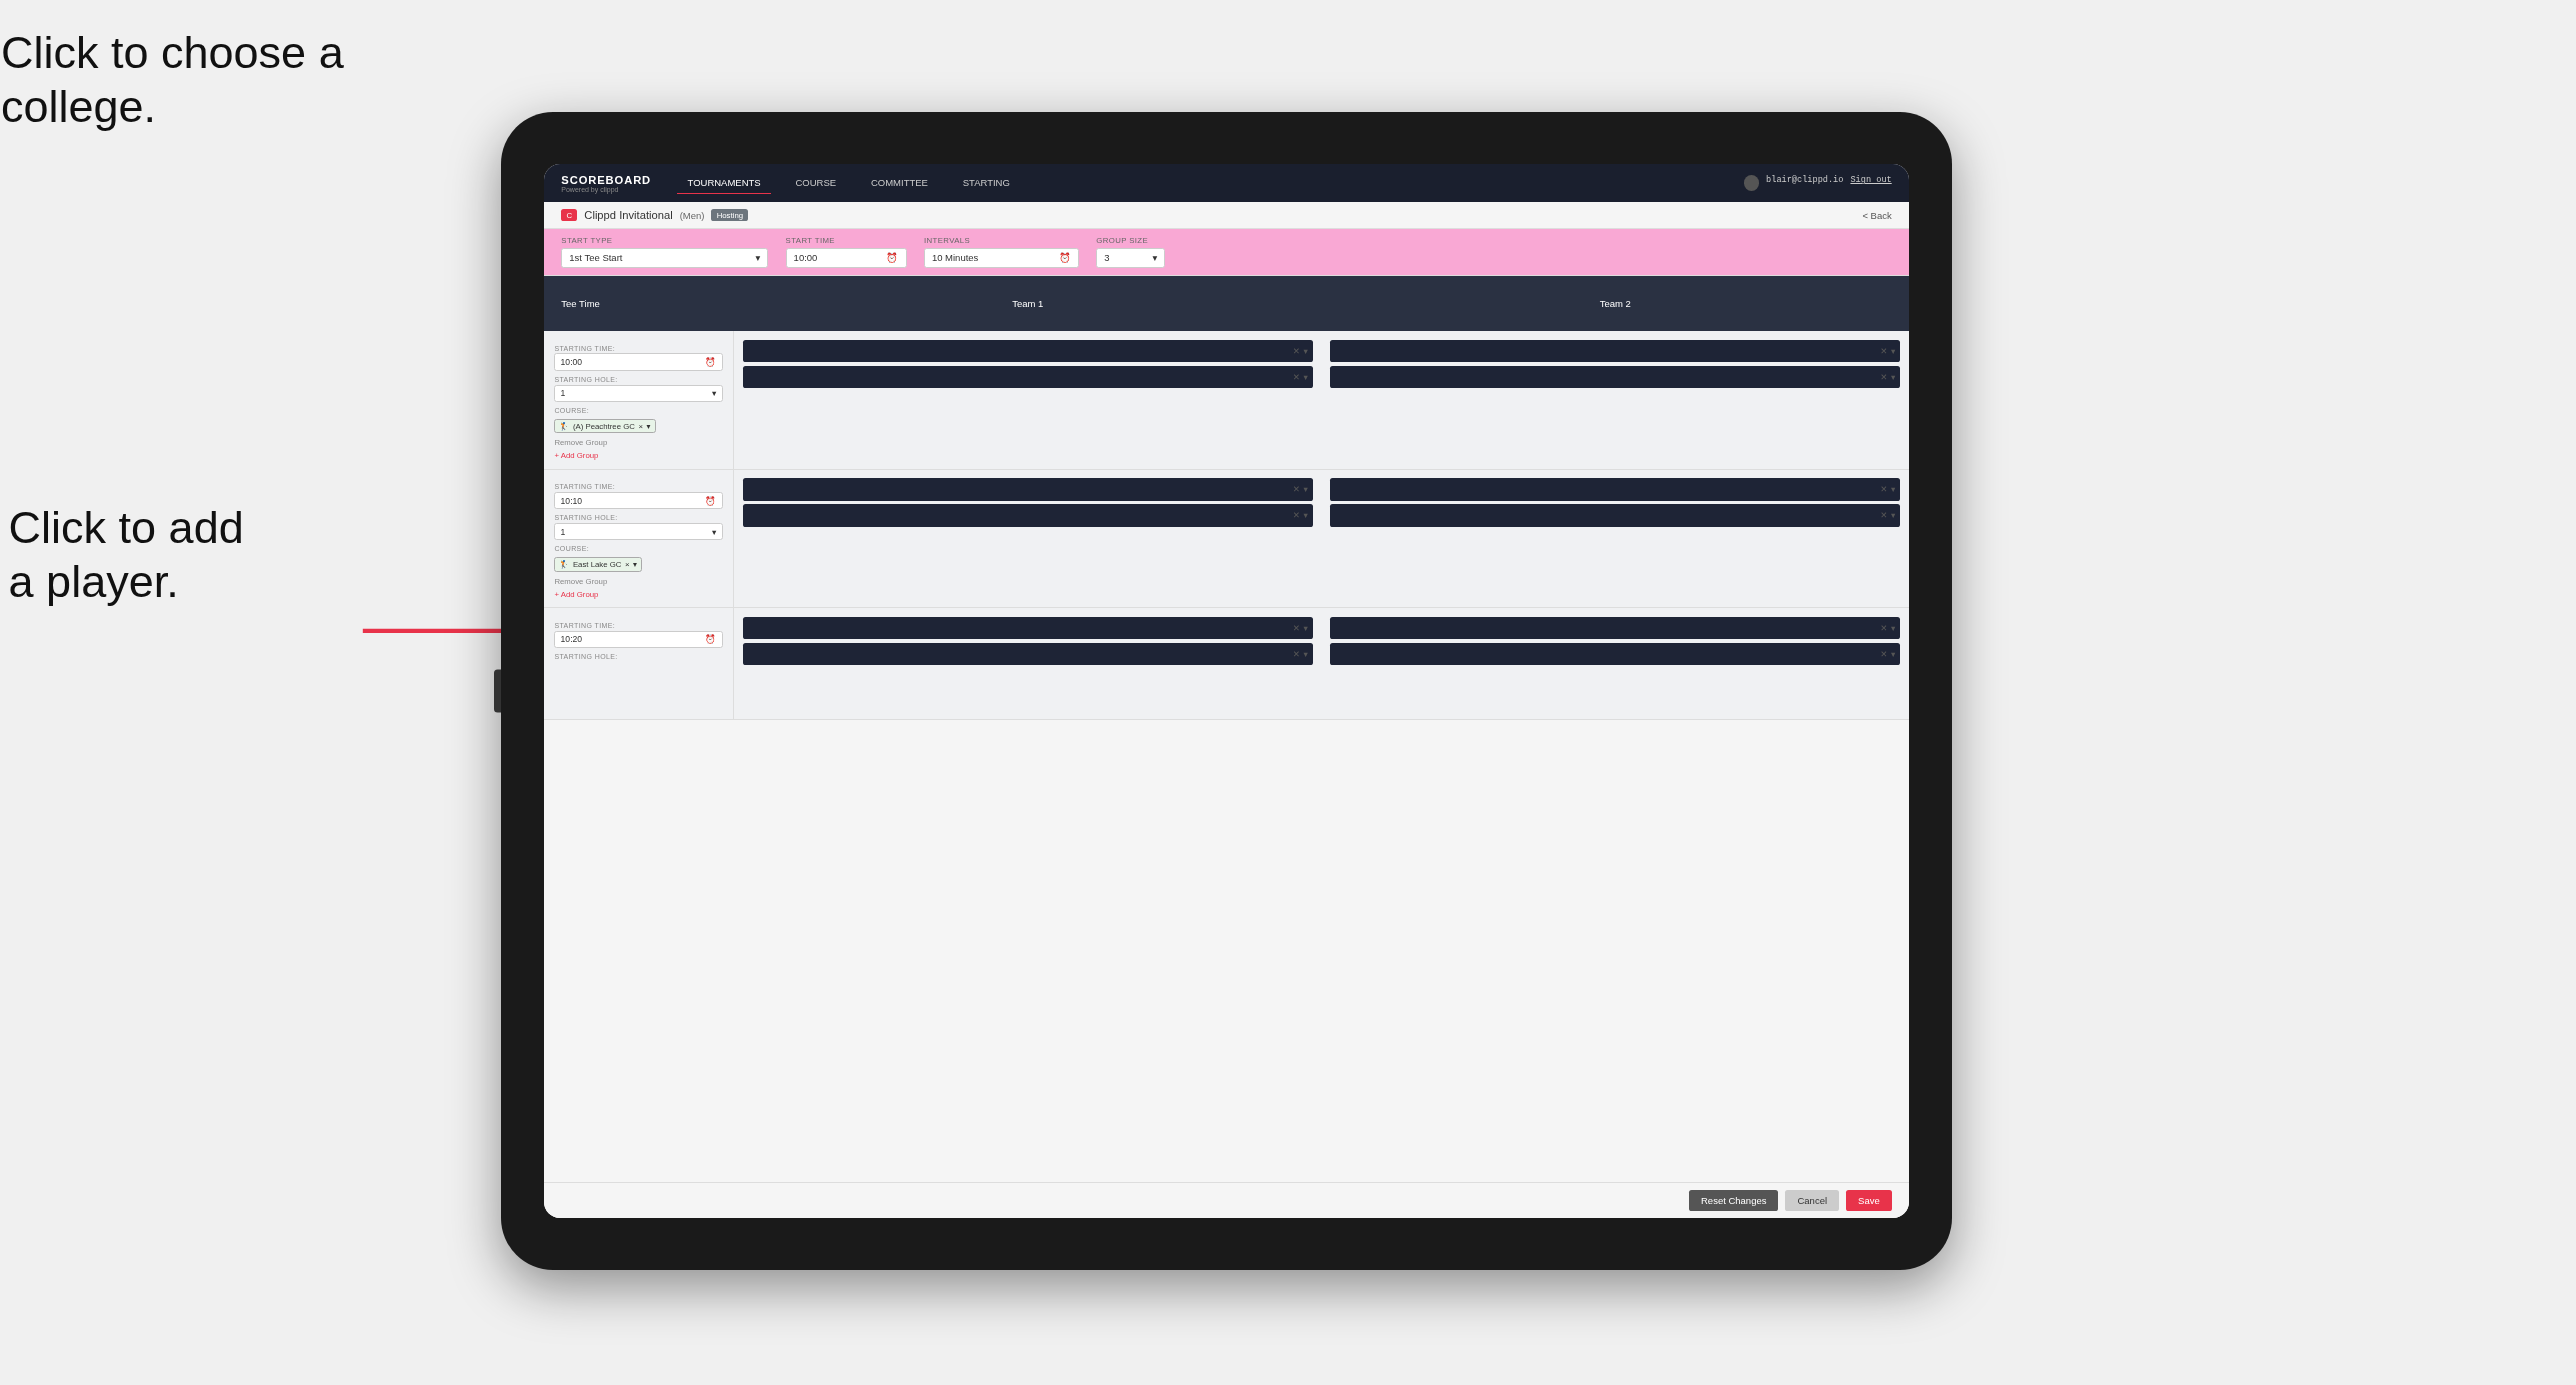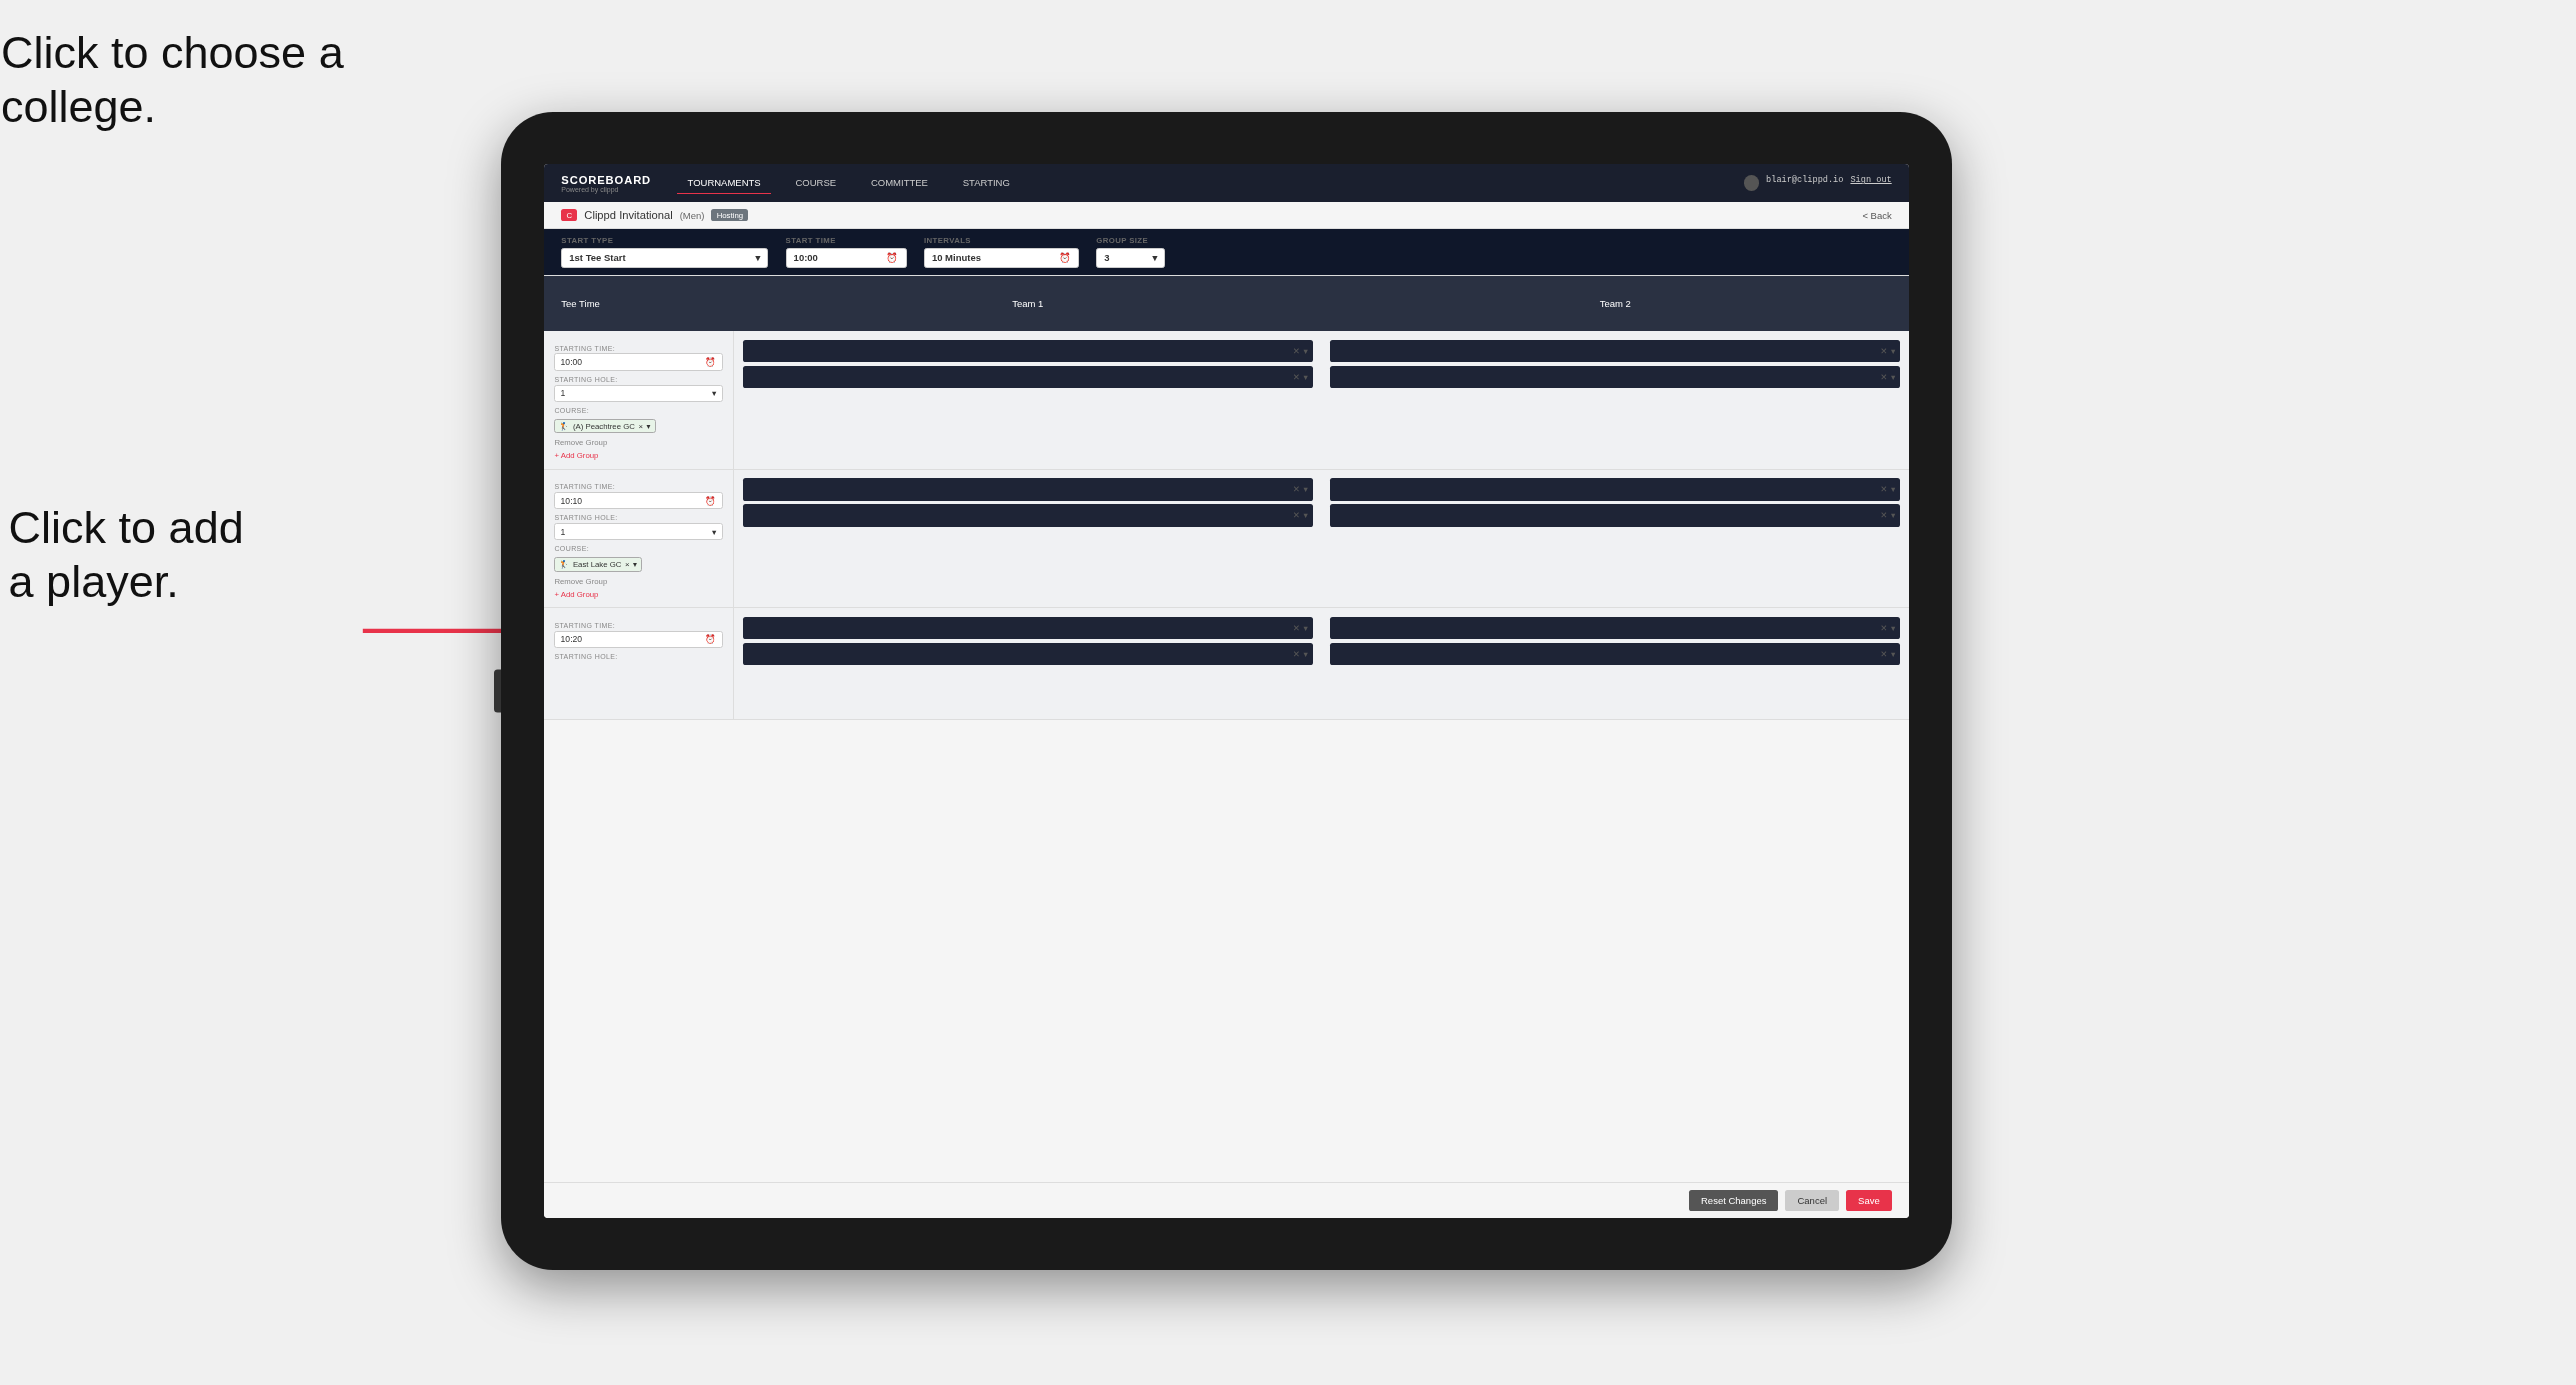--- a/index.html
+++ b/index.html
@@ -44,21 +44,21 @@
       box-shadow: 0 17.3px 52px rgba(0,0,0,0.4);
       display: flex;
       align-items: center;
       justify-content: center;
     }
 
     .tablet-screen {
       width: 1365px;
       height: 1054px;
       background: #f5f5f5;
-      border-radius: 4px;
+      border-radius: 16px;
       overflow: hidden;
       display: flex;
       flex-direction: column;
     }
 
     
     .app-header {
       background: #1a1f2e;
       display: flex;
       align-items: center;
@@ -148,28 +148,27 @@
       border-radius: 2.6px;
     }
     .back-btn {
       font-size: 9.5px;
       color: #555;
       cursor: pointer;
     }
 
     
     .form-row {
-      background: #0f172a;
+      background: #f9a8d4;
       padding: 7px 17.3px;
       display: flex;
       gap: 17.3px;
       align-items: flex-end;
       flex-shrink: 0;
       border-bottom: 0.9px solid #ddd;
-      font-weight: bold;
     }
     .form-group {
       display: flex;
       flex-direction: column;
       gap: 2.6px;
     }
     .form-label {
       font-size: 7.8px;
       color: #666;
       text-transform: uppercase;

